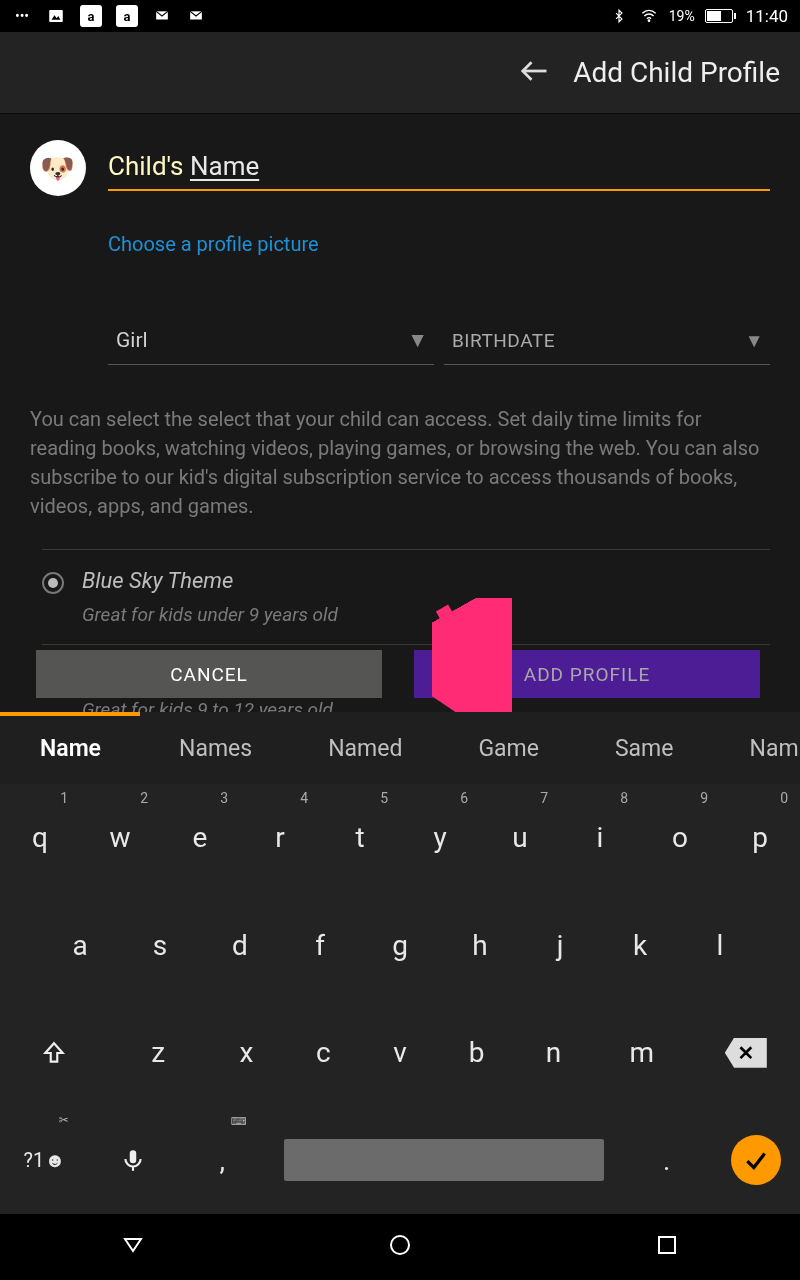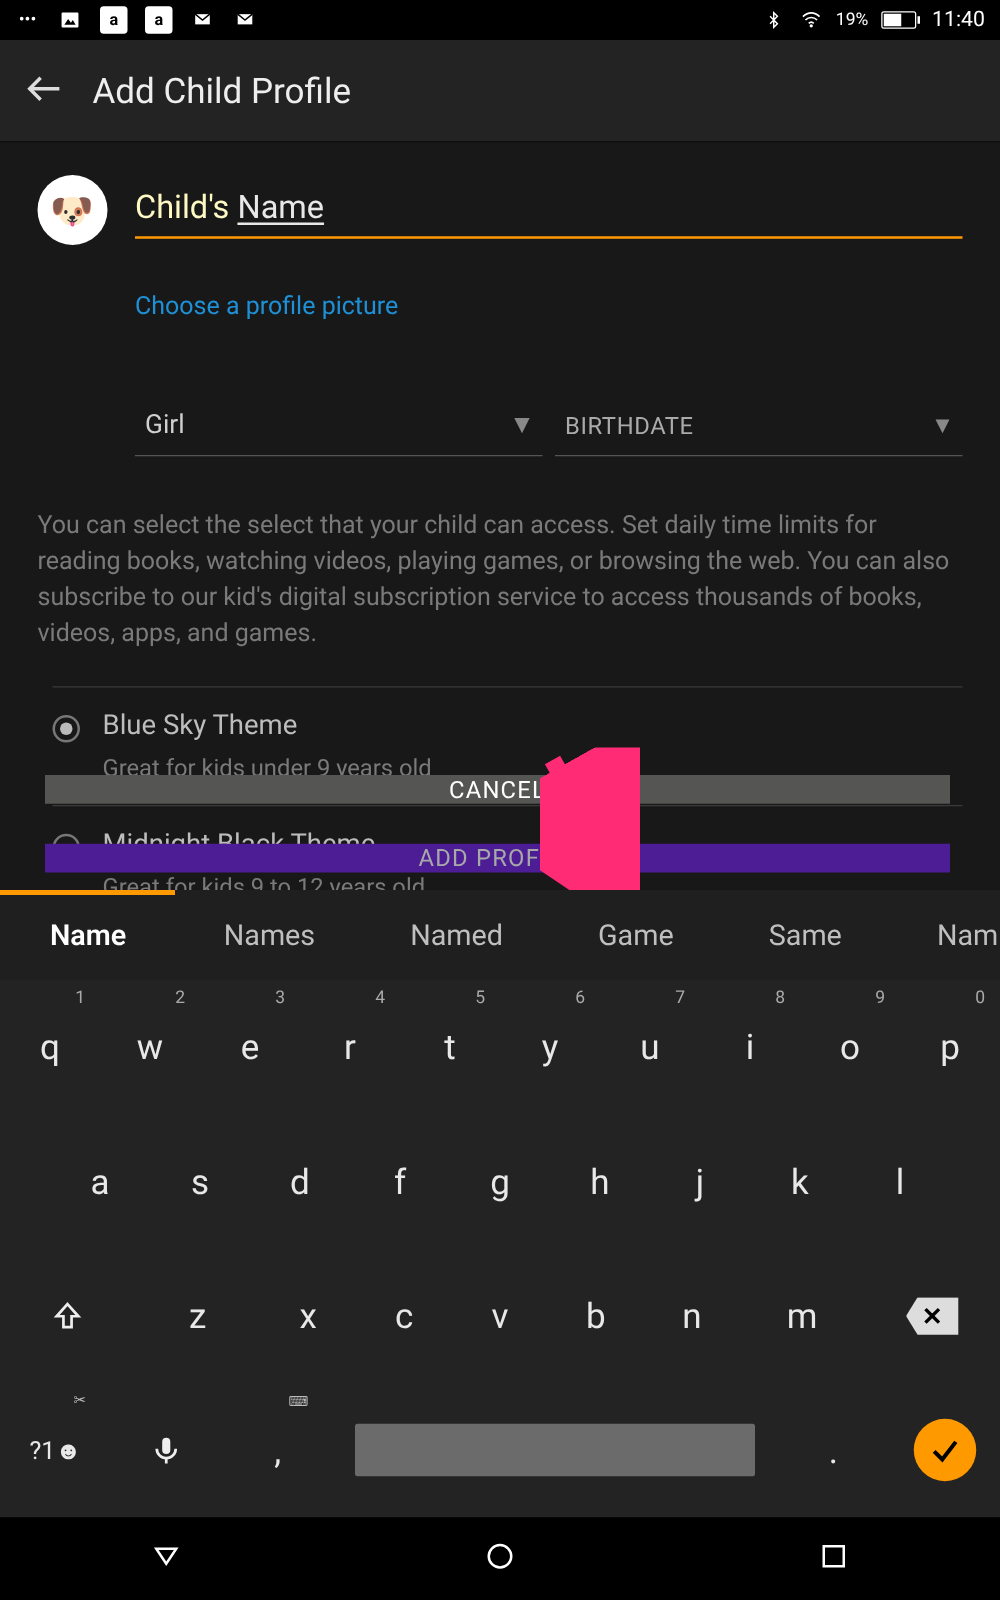--- a/index.html
+++ b/index.html
@@ -10,49 +10,49 @@
   .status-left { display:flex; gap:14px; align-items:center; }
   .status-right { margin-left:auto; display:flex; gap:10px; align-items:center; }
   .status-icon { width:20px; height:20px; display:flex; align-items:center; justify-content:center; font-size:14px; }
   .amazon-badge { background:#fff; color:#000; width:22px; height:22px; border-radius:3px; display:flex; align-items:center; justify-content:center; font-weight:bold; font-size:13px; }
   .battery { display:inline-flex; align-items:center; }
   .battery-body { width:28px; height:14px; border:1.5px solid #fff; border-radius:2px; position:relative; }
   .battery-fill { position:absolute; left:1px; top:1px; bottom:1px; width:54%; background:#fff; }
   .battery-tip { width:2px; height:6px; background:#fff; margin-left:1px; }
 
   
-  .app-bar { height:82px; background:#232323; display:flex; align-items:center; padding:0 20px; gap:24px; border-bottom:1px solid #0a0a0a;}
+  .app-bar { height:82px; background:#232323; display:flex; align-items:center; padding:0 20px; gap:24px; border-bottom:1px solid #0a0a0a;justify-content:flex-end;}
   .back-arrow svg { width:30px; height:30px; }
   .app-title { font-size:28px; font-weight:400; color:#eee; }
 
   
   .content { background:#181818; padding:26px 30px 0 30px; position:relative; height:calc(100% - 32px - 82px - 502px - 66px); overflow:hidden;}
   .profile-row { display:flex; align-items:center; gap:22px; }
   .avatar { width:56px; height:56px; border-radius:50%; background:#fff; display:flex; align-items:center; justify-content:center; font-size:28px; }
   .name-field { flex:1; border:none; border-bottom:2px solid #ff9900; background:transparent; font-size:26px; color:#e8e8e8; padding:6px 0 8px 0; }
   .name-field .static { color:#fef9c3; }
   .name-field .underline { text-decoration:underline; text-underline-offset:4px; }
   .choose-link { margin-left:78px; margin-top:36px; color:#1e90d6; font-size:20px; }
 
   .selects-row { display:flex; gap:10px; margin-top:66px; margin-left:78px;justify-content:flex-end; }
   .select { flex:1; border-bottom:1px solid #555; padding:6px 6px 12px 8px; display:flex; align-items:center; color:#d0d0d0; font-size:21px; position:relative; }
   .select.birthdate { color:#aaa; font-size:19px; letter-spacing:0.5px; }
   .select .caret { margin-left:auto; color:#888; }
 
   .desc { margin-top:40px; font-size:20px; line-height:1.45; color:#7a7a7a; }
 
   .themes { margin-top:28px; margin-left:12px; }
-  .theme-row { border-top:1px solid #3a3a3a; padding:18px 0 18px 0; display:flex; gap:18px; align-items:flex-start; }
+  .theme-row { border-top:1px solid #3a3a3a; padding:18px 0 18px 0; display:flex; gap:18px; align-items:flex-start;font-style:italic; }
   .theme-row:last-child { border-bottom:1px solid #3a3a3a00; }
   .radio { width:22px; height:22px; border:2px solid #777; border-radius:50%; margin-top:4px; display:flex; align-items:center; justify-content:center; }
   .radio.selected::after { content:""; width:10px; height:10px; background:#bbb; border-radius:50%; display:block; }
   .theme-title { font-size:22px; color:#bdbdbd; }
   .theme-sub { font-size:19px; color:#7a7a7a; margin-top:10px; }
 
-  .button-row { position:absolute; bottom:14px; left:36px; right:40px; display:flex; gap:32px;flex-direction:column; }
+  .button-row { position:absolute; bottom:14px; left:36px; right:40px; display:flex; gap:32px; }
   .btn { flex:1; height:48px; display:flex; align-items:center; justify-content:center; font-size:19px; letter-spacing:1px; }
   .btn-cancel { background:#555653; color:#fff; }
   .btn-add { background:#4c1d95; color:#a8a8a8; }
 
   
   .pink-arrow { position:absolute; left:432px; top:484px; pointer-events:none; }
 
   
   .suggestions { height:72px; background:#1f1f1f; display:flex; align-items:center; position:relative; }
   .sug-indicator { position:absolute; top:0; left:0; width:140px; height:4px; background:#ff9900; }

